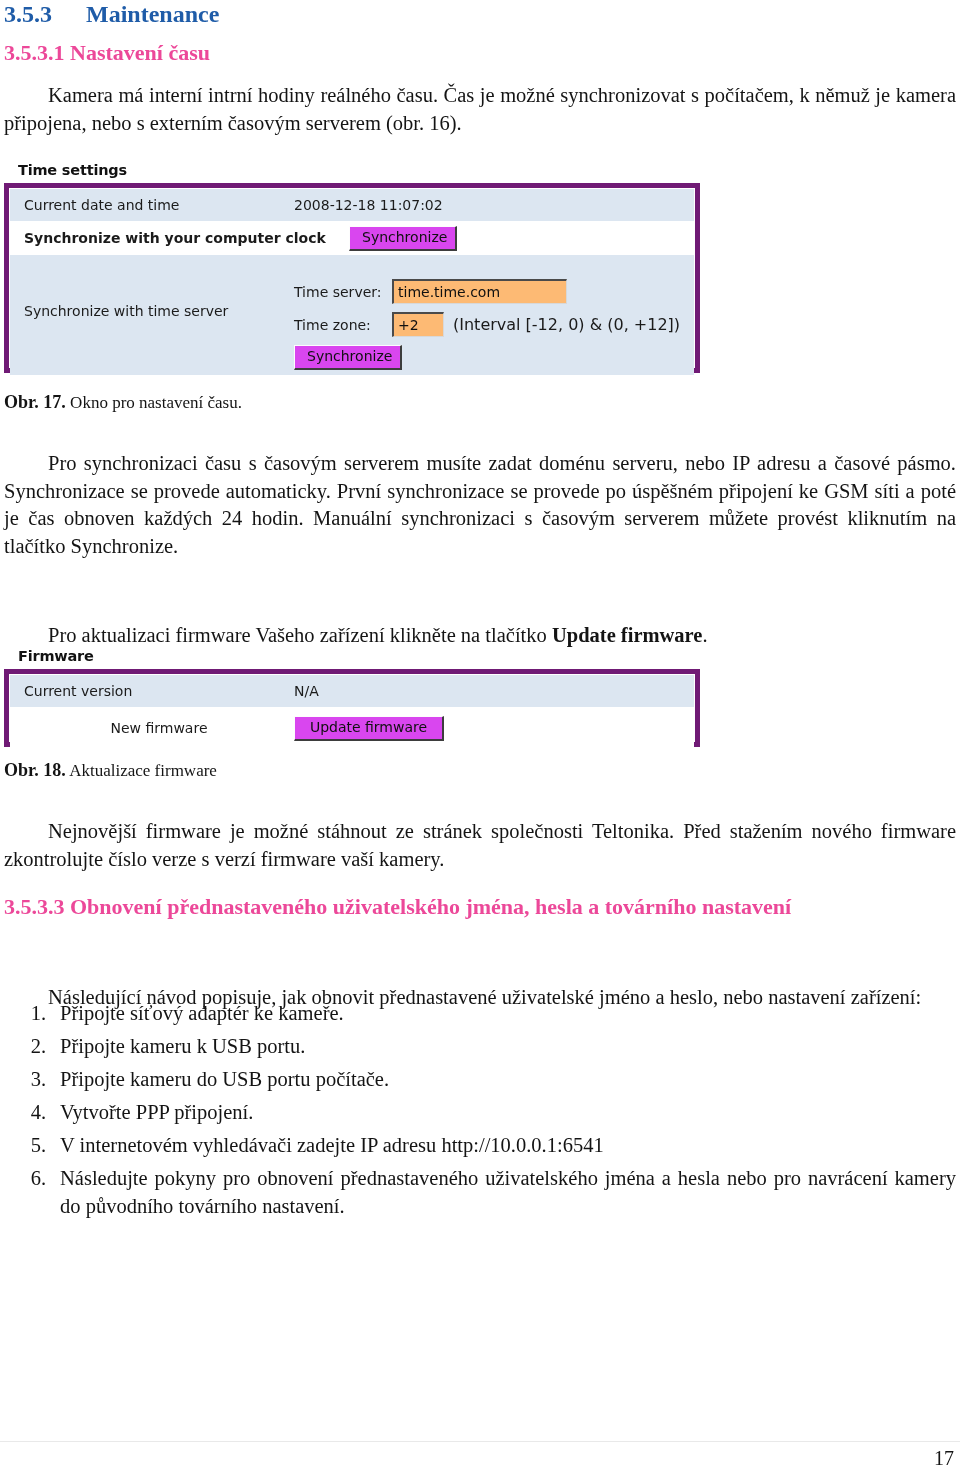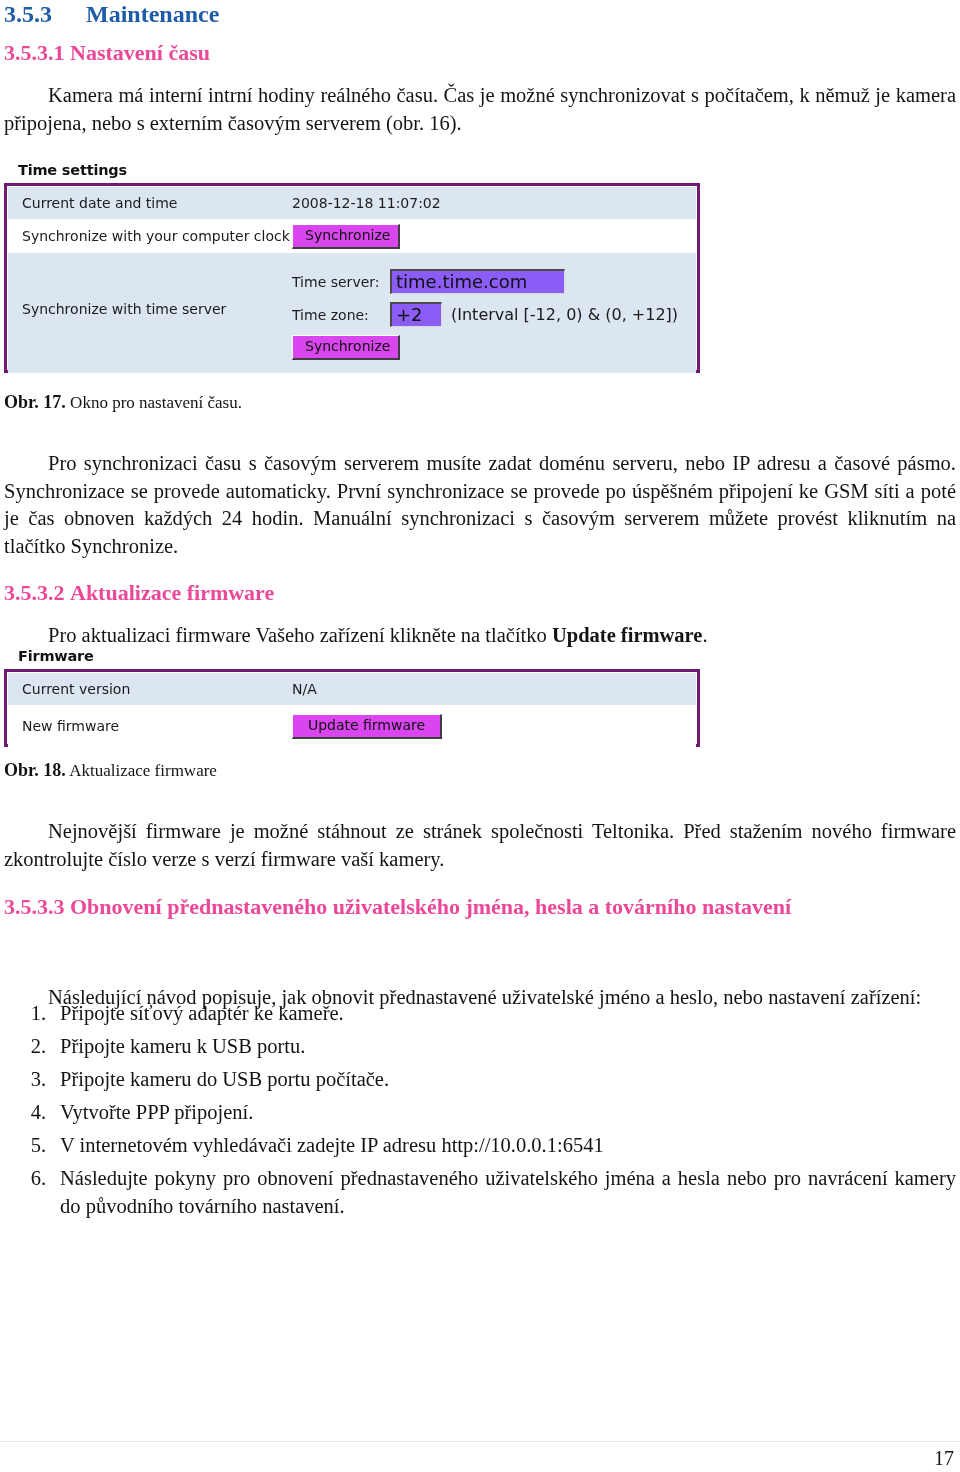--- a/index.html
+++ b/index.html
@@ -92,21 +92,21 @@
   .shot-title {
     font-family: "DejaVu Sans", sans-serif;
     font-weight: bold;
     font-size: 14.5px;
     color: #121212;
     letter-spacing: -0.2px;
     margin: 0 0 5px 14px;
   }
 
   .panel {
-    border: 3px solid #701a75;
+    border: 5px solid #701a75;
     background: #dfe8f2;
     box-sizing: border-box;
   }
   .panel-inner { border: 1px solid #ffffff; }
 
   .prow {
     display: flex;
     align-items: center;
     font-size: 14px;
     color: #1b1b1b;
@@ -129,27 +129,27 @@
     font-size: 14px;
     color: #101010;
     padding: 2px 12px 3px 12px;
     line-height: 17px;
     box-sizing: border-box;
     white-space: nowrap;
   }
 
   .wintext {
     display: inline-block;
-    background: #8b5cf6;
+    background: #fdba74;
     border-top: 2px solid #4a4a4a;
     border-left: 2px solid #4a4a4a;
     border-right: 1px solid #d8d8d8;
     border-bottom: 1px solid #d8d8d8;
     font-family: "DejaVu Sans", sans-serif;
-    font-size: 18px;
+    font-size: 14px;
     color: #101010;
     padding: 2px 4px 2px 4px;
     line-height: 18px;
     box-sizing: border-box;
     white-space: nowrap;
     overflow: hidden;
   }
 
   .hint {
     font-family: "DejaVu Sans", sans-serif;
@@ -227,29 +227,29 @@
 
     <div class="panel" style="width:696px; height:190px; position:relative;">
       <div class="panel-inner" style="width:100%; height:100%; box-sizing:border-box; position:relative;">
 
         <div class="prow alt" style="height:32px; width:100%;">
           <div class="lbl" style="width:284px;">Current date and time</div>
           <div class="val">2008-12-18 11:07:02</div>
         </div>
 
         <div class="prow plain" style="height:34px; width:100%;">
-          <div class="lbl" style="width:284px;">Synchronize with your computer clock</div>
+          <div class="lbl" style="width:339px;font-weight:bold;">Synchronize with your computer clock</div>
           <div class="val">
             <span class="winbtn" style="width:108px; text-align:center;">Synchronize</span>
           </div>
         </div>
 
         <div class="prow alt" style="height:120px; width:100%; align-items:flex-start;">
           <div class="lbl" style="width:284px; padding-top:48px;">Synchronize with time server</div>
-          <div class="val" style="padding-top:16px;">
+          <div class="val" style="padding-top:24px;">
 
             <div style="display:flex; align-items:center; margin-bottom:8px;">
               <span class="fieldlabel" style="width:98px;">Time server:</span>
               <span class="wintext" style="width:175px;">time.time.com</span>
             </div>
 
             <div style="display:flex; align-items:center; margin-bottom:8px;">
               <span class="fieldlabel" style="width:98px;">Time zone:</span>
               <span class="wintext" style="width:52px;">+2</span>
               <span class="hint" style="margin-left:9px;">(Interval [-12, 0) &amp; (0, +12])</span>
@@ -268,42 +268,39 @@
 
   <div class="caption cap-17">
     <b>Obr. 17.</b>
     <span>Okno pro nastavení času.</span>
   </div>
 
   <div class="para p-sync">
     <span class="indent"></span><span>Pro synchronizaci času s časovým serverem musíte zadat doménu serveru, nebo IP adresu a časové pásmo. Synchronizace se provede automaticky. První synchronizace se provede po úspěšném připojení ke GSM síti a poté je čas obnoven každých 24 hodin. Manuální synchronizaci s časovým serverem můžete provést kliknutím na tlačítko Synchronize.</span>
   </div>
 
-  <div class="h-sub sec-3532">
-    <span>3.5.3.2</span>&nbsp;<span>Aktualizace firmware</span>
-  </div>
 
   <div class="para p-fw1" style="text-align:left;">
     <span class="indent"></span><span>Pro aktualizaci firmware Vašeho zařízení klikněte na tlačítko </span><b>Update firmware</b><span>.</span>
   </div>
 
   <div class="shot" style="left:4px; top:648px; width:700px; height:104px;">
 
     <div class="shot-title" style="margin-left:14px;">Firmware</div>
 
     <div class="panel" style="width:696px; height:78px; position:relative;">
       <div class="panel-inner" style="width:100%; height:100%; box-sizing:border-box;">
 
         <div class="prow alt" style="height:32px; width:100%;">
           <div class="lbl" style="width:284px;">Current version</div>
           <div class="val">N/A</div>
         </div>
 
         <div class="prow plain" style="height:42px; width:100%;">
-          <div class="lbl" style="width:284px;">New firmware</div>
+          <div class="lbl" style="width:284px;text-align:center;">New firmware</div>
           <div class="val">
             <span class="winbtn" style="width:150px; text-align:center;">Update firmware</span>
           </div>
         </div>
 
       </div>
     </div>
   </div>
 
   <div class="caption cap-18">

